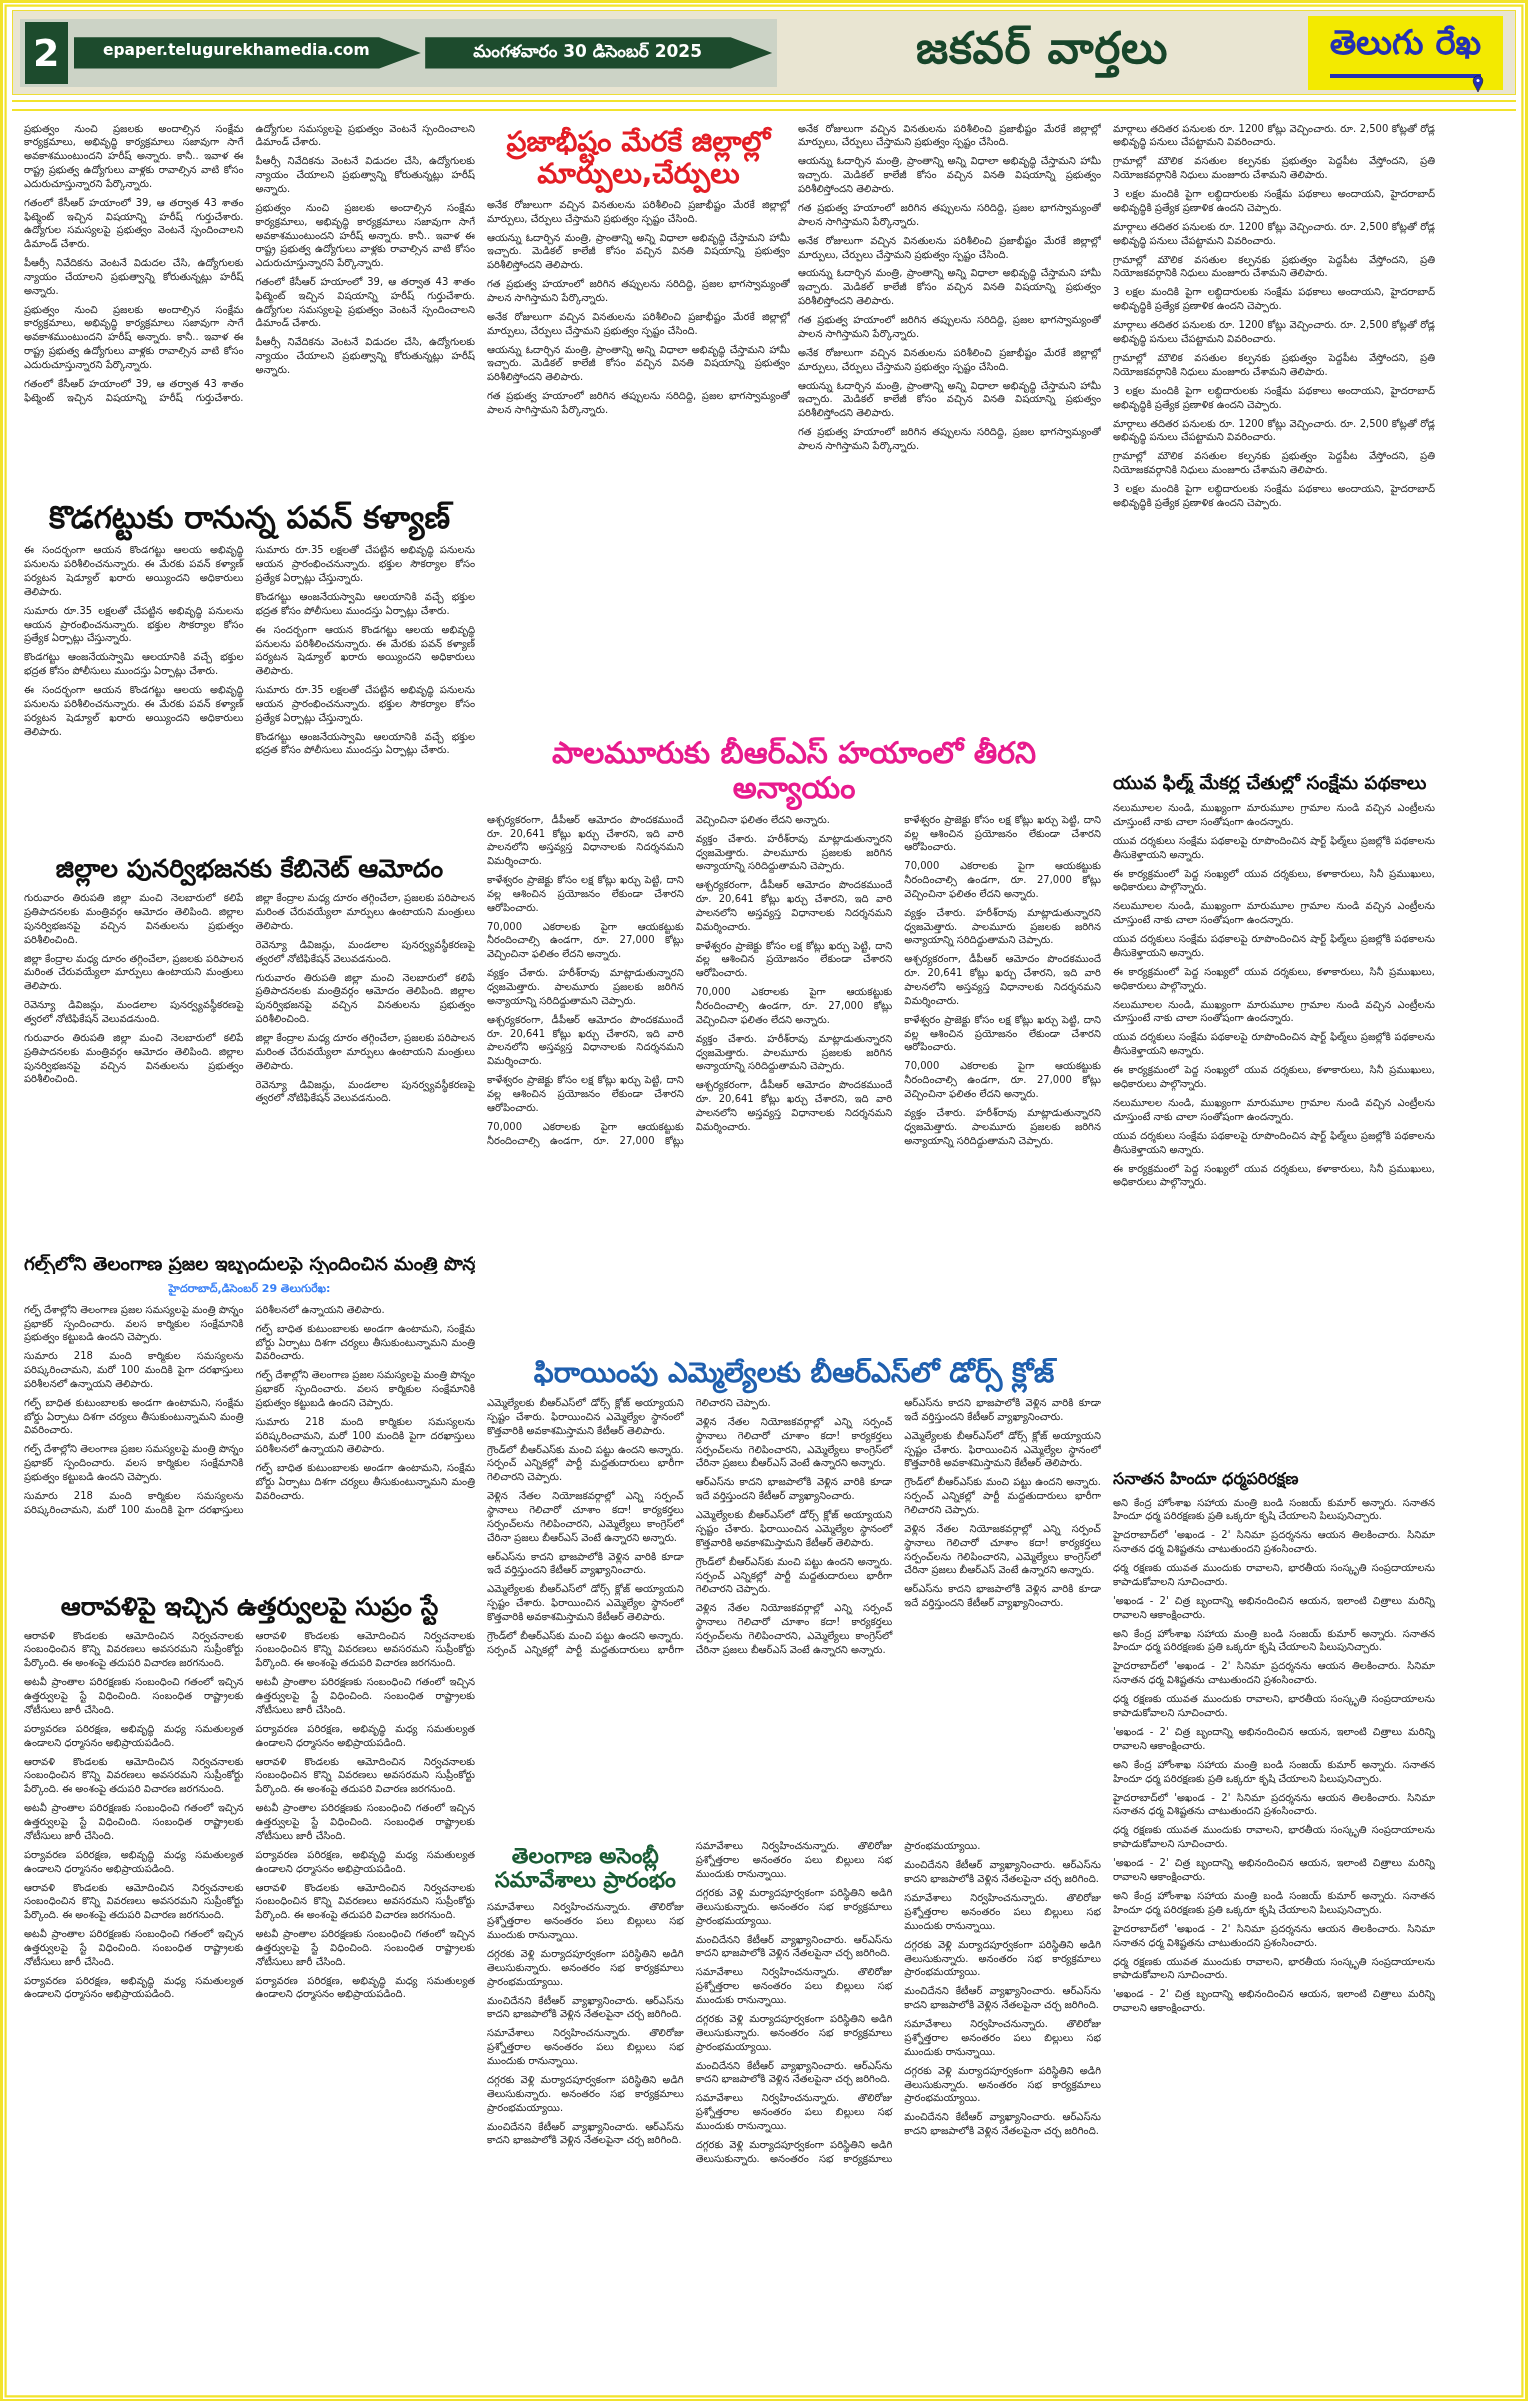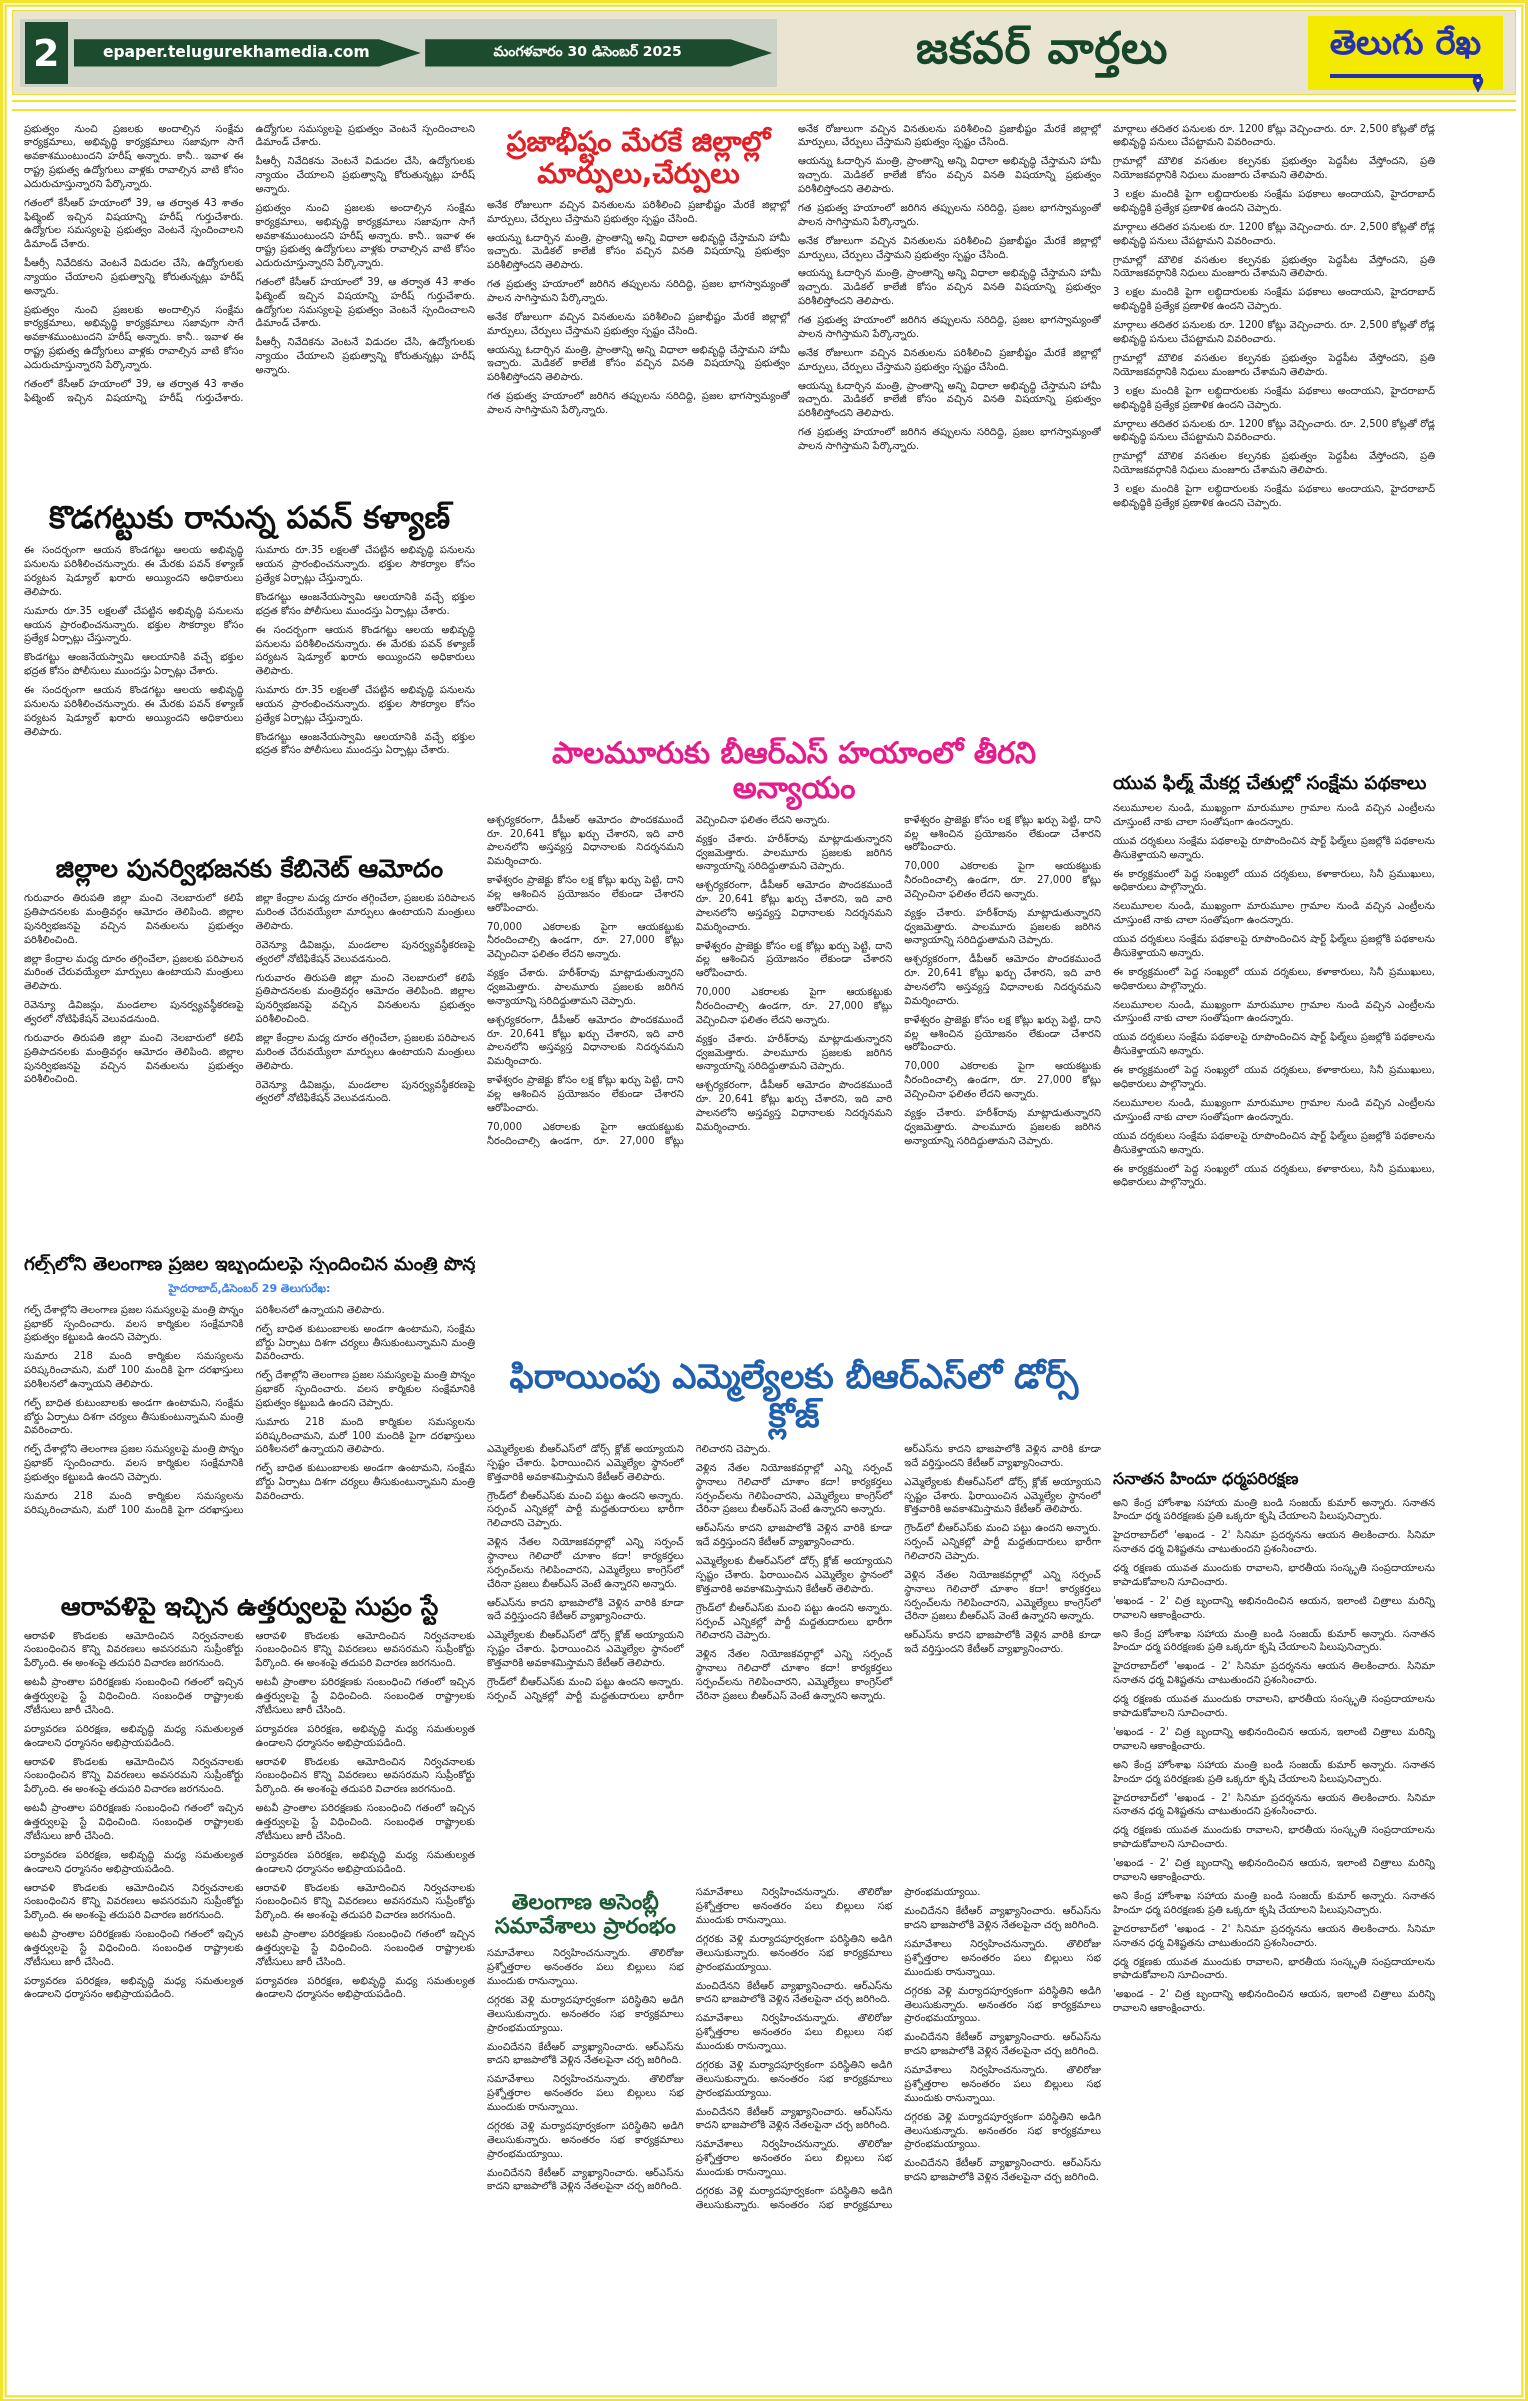--- a/index.html
+++ b/index.html
@@ -11,39 +11,39 @@
   .masthead{display:flex;align-items:center;gap:13.3px;height:77px;margin:7.4px 9px 0 9px;
             background:#e9e5d2;border:1.5px solid #eede35;padding:3px 7.4px;}
   .mh-left{display:flex;align-items:center;gap:6px;background:#ccd3c6;padding:3px 4.4px;}
   .page-num{width:43px;height:62px;background:#1d4b2d;color:#fff;font-size:38px;font-weight:bold;
             display:flex;align-items:center;justify-content:center;}
   .banners{display:flex;gap:4.4px;}
   .banner{background:#1d4b2d;color:#fff;font-weight:bold;text-align:center;
           padding:3.7px 44px 3.7px 22px;clip-path:polygon(0 0,88% 0,100% 50%,88% 100%,0 100%);
           min-width:347px;box-sizing:border-box;}
   .banner.url{font-size:15.5px;}
-  .banner.date{font-size:14px;}
+  .banner.date{font-size:17px;}
   .mh-title{flex:1;text-align:center;color:#17452a;font-size:44px;font-weight:bold;letter-spacing:0.7px;}
   .mh-logo{position:relative;background:#f3ea00;padding:6px 22px 12px 22px;margin-right:4.4px;}
   .logo-text{color:#2431b4;font-size:34px;font-weight:bold;border-bottom:4.4px solid #2431b4;
              padding-bottom:4.4px;display:inline-block;}
   .nib{position:absolute;right:19px;bottom:-1.5px;width:12px;height:18px;transform:rotate(180deg);}
   .rule{height:7.4px;margin:4.4px 9px;border-top:2.2px solid #f2e32b;border-bottom:2.2px solid #f2e32b;}
   
   .content{display:grid;grid-template-columns:451px 614px 322px;gap:12px;padding:6px 21px 0 21px;}
   .art{margin-bottom:10.4px;overflow:hidden;}
   .hl{font-weight:bold;color:#111;margin:4.4px 0 7.4px 0;line-height:1.15;}
   .center{text-align:center;}
   .hl.size-xl{font-size:34px;}
   .hl.size-lg{font-size:31px;}
   .hl.size-md{font-size:25px;}
   .hl.size-sm{font-size:18.5px;white-space:nowrap;overflow:hidden;}
   .hl.red{color:#e31e25;font-size:28px;}
   .hl.pink{color:#e81b8d;font-size:30px;}
-  .hl.blue{color:#1f5fae;font-size:34px;}
+  .hl.blue{color:#1f5fae;font-size:28px;}
   .hl.green{color:#1b5c35;font-size:21.4px;}
   .dateline{text-align:center;font-weight:bold;font-size:11px;margin:1.5px 0 6px 0;color:#3b82f6;}
   .body2{columns:2;column-gap:12px;overflow:hidden;}
   .body3{columns:3;column-gap:12px;overflow:hidden;}
   .body1{overflow:hidden;}
   .para{margin:0 0 5.2px 0;font-size:10px;line-height:1.38;text-align:justify;color:#1c1c1c;}
   .two-col{display:flex;gap:8px;}
   .subcol{flex:1;overflow:hidden;}
   
   .h-a1{height:364px;} .h-a2{height:297px;} .h-a3{height:347px;} .h-a4{height:275px;} .h-a5{height:603px;}

